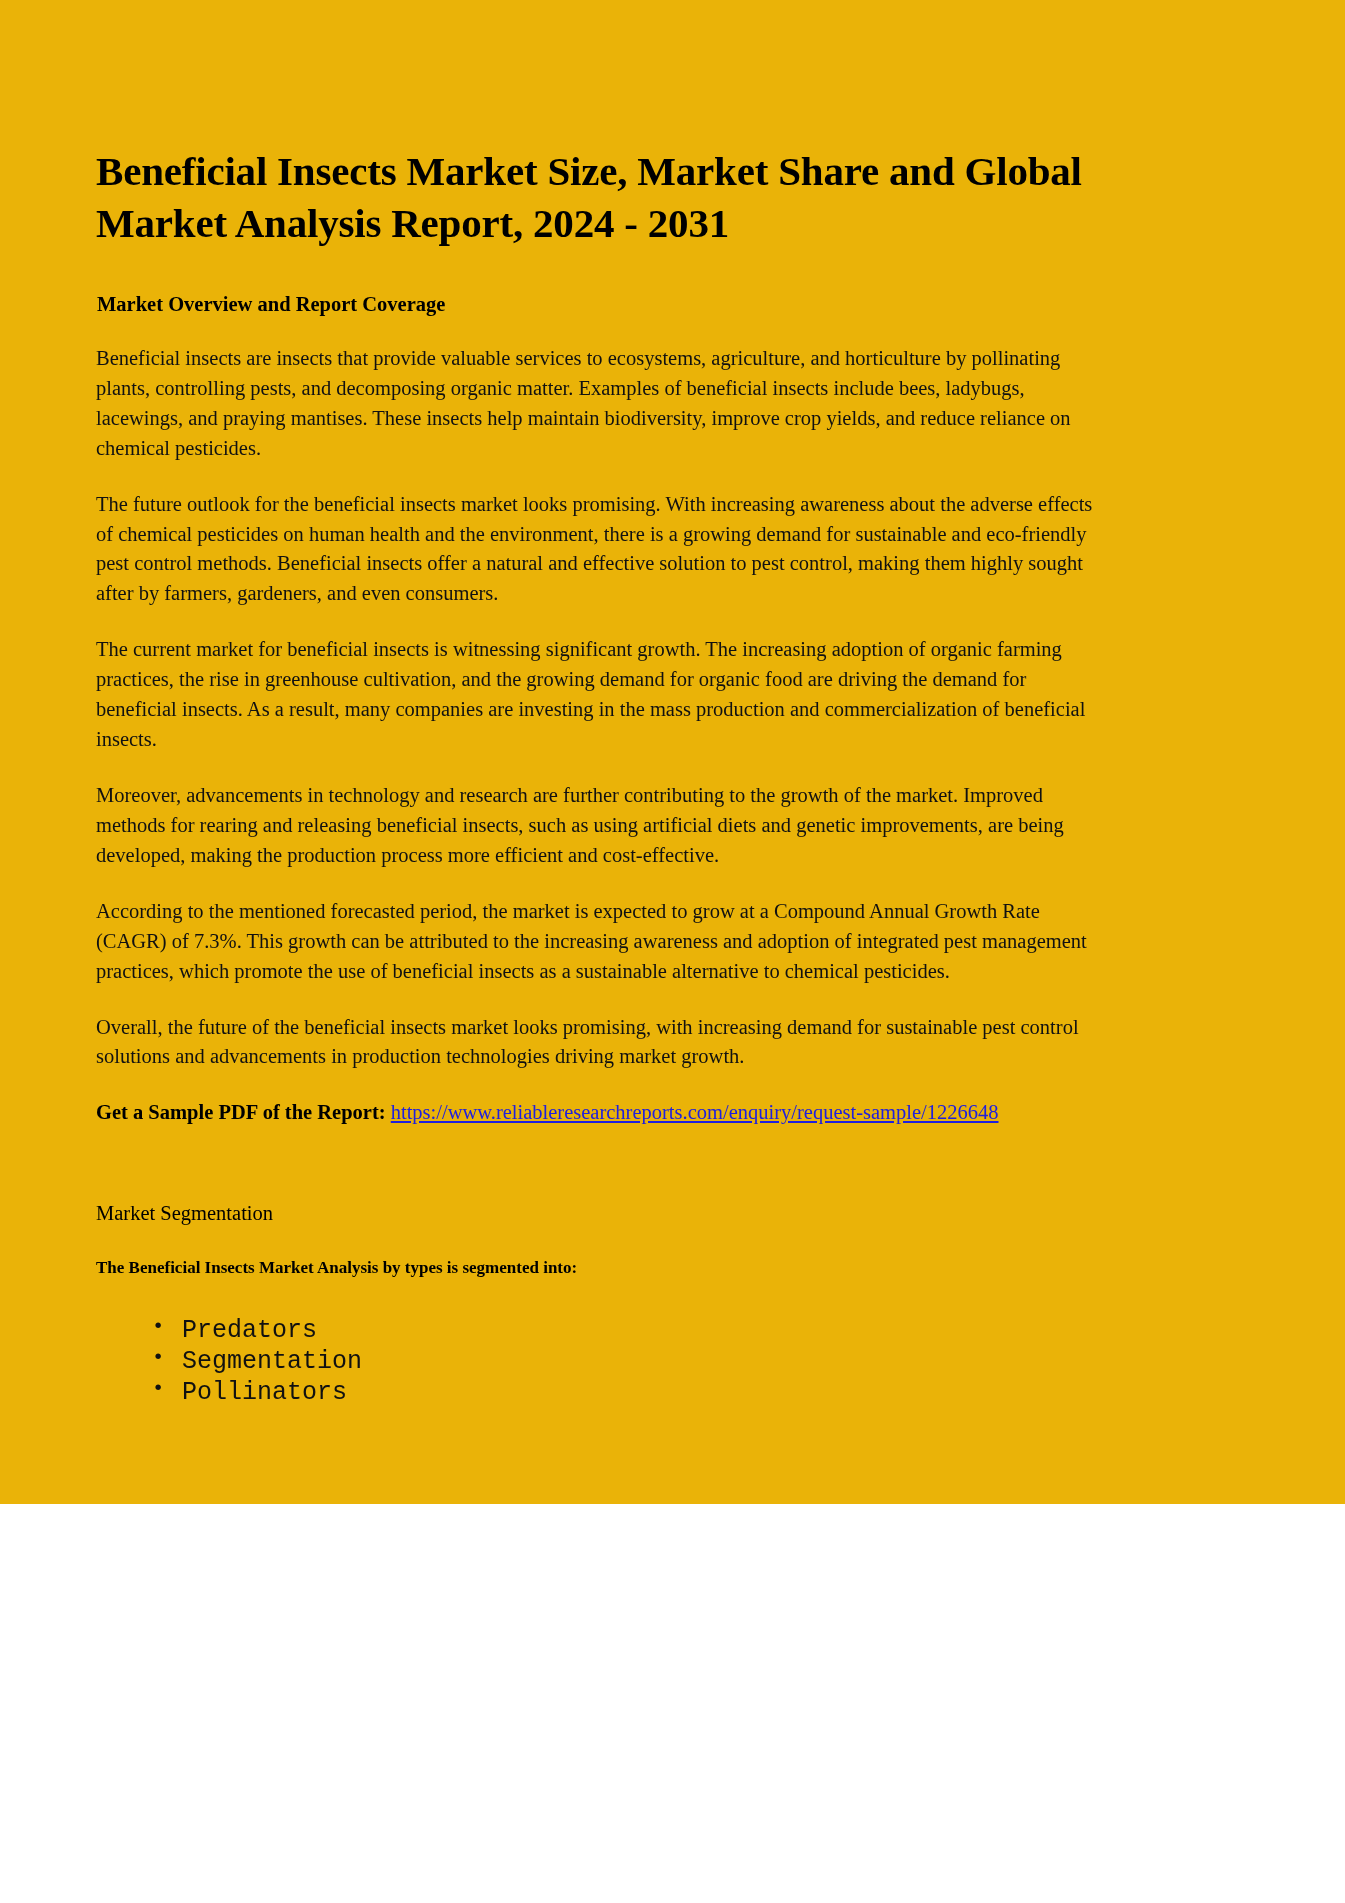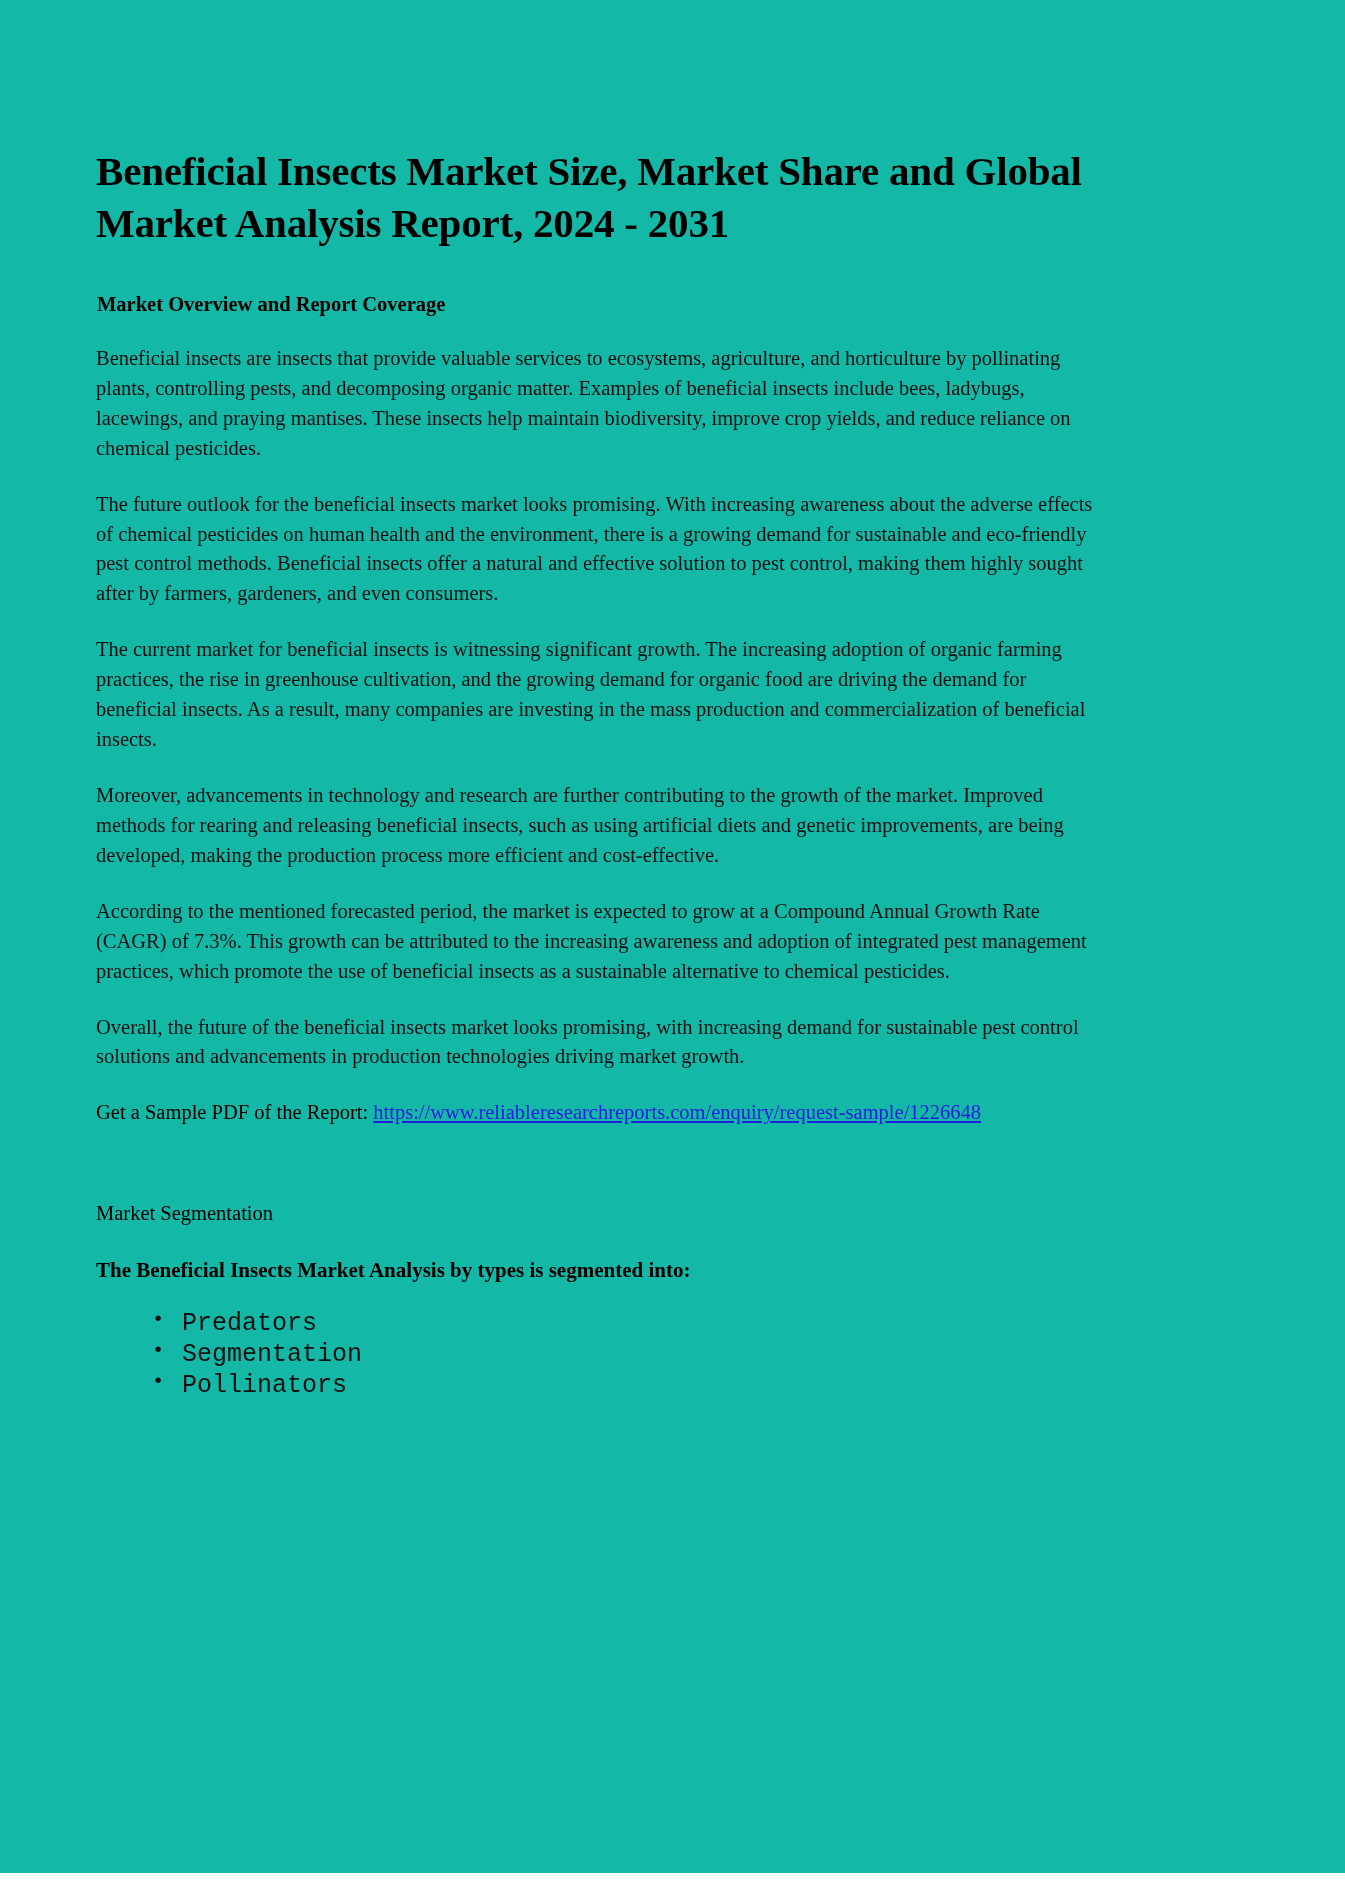--- a/index.html
+++ b/index.html
@@ -10,22 +10,22 @@
   body {
     width: 1345px;
     height: 1903px;
     font-family: "Liberation Serif", "DejaVu Serif", serif;
     color: #000000;
     -webkit-font-smoothing: antialiased;
   }
   .page {
     position: relative;
     width: 1345px;
-    height: 1873px;
-    background: #14b8a6;
+    height: 1504px;
+    background: #eab308;
     box-sizing: border-box;
     padding: 146px 44px 0 96px;
   }
   .content {
     width: 1000px;
   }
   h1.doc-title {
     font-family: "Liberation Serif", "DejaVu Serif", serif;
     font-weight: bold;
     font-size: 41px;
@@ -52,21 +52,21 @@
   }
   p.body-text:last-child { margin-bottom: 0; }
 
   .link-block {
     font-family: "Liberation Serif", "DejaVu Serif", serif;
     font-size: 20.5px;
     line-height: 1.46;
     margin: 0;
   }
   .link-label {
-    font-weight: normal;
+    font-weight: bold;
     color: #000;
   }
   a.report-link {
     color: #2020dd;
     text-decoration: underline;
     word-break: break-word;
   }
 
   .spacer-lg { height: 72px; }
 
@@ -74,23 +74,23 @@
     font-family: "Liberation Serif", "DejaVu Serif", serif;
     font-weight: normal;
     font-size: 20.5px;
     line-height: 1.3;
     margin: 0 0 30px 0;
     color: #000;
   }
   h4.segment-sub {
     font-family: "Liberation Serif", "DejaVu Serif", serif;
     font-weight: bold;
-    font-size: 21px;
+    font-size: 17px;
     line-height: 1.3;
-    margin: 0 0 24px 0;
+    margin: 0 0 36px 0;
     color: #000;
   }
   ul.segment-list {
     margin: 0;
     padding: 0 0 0 56px;
     list-style: none;
   }
   ul.segment-list li {
     font-family: Liberation Mono, monospace;
     font-size: 25px;

